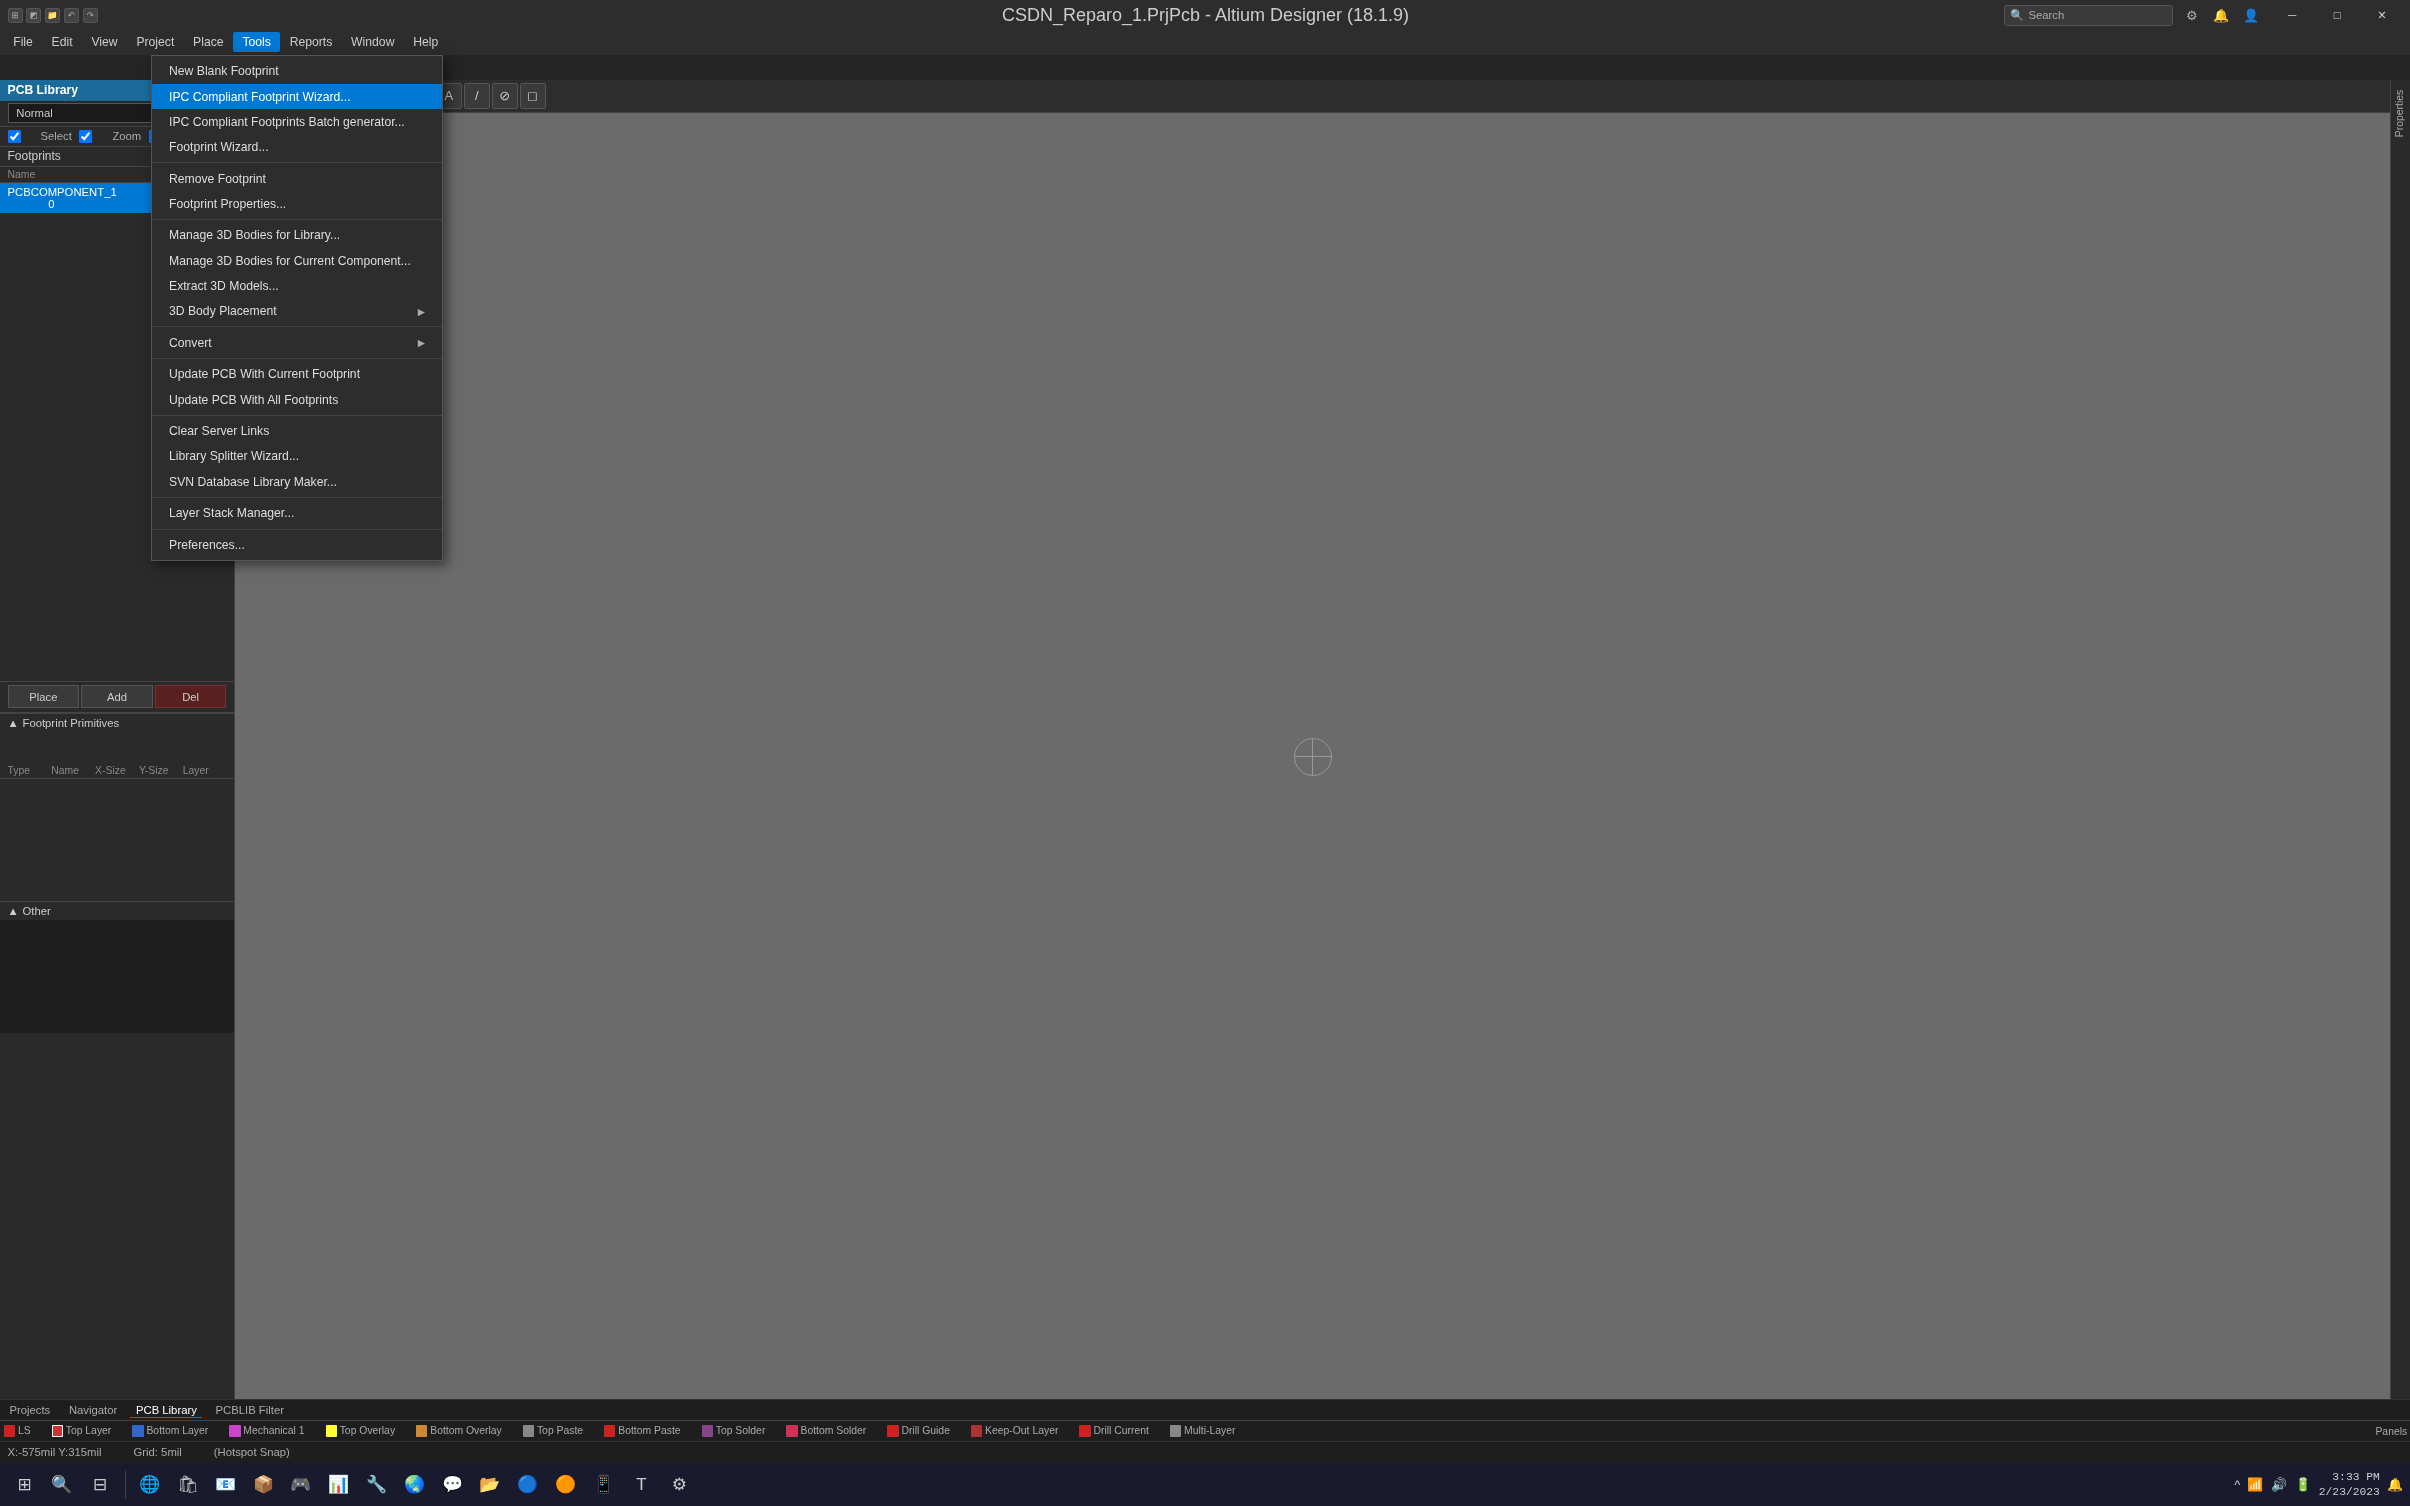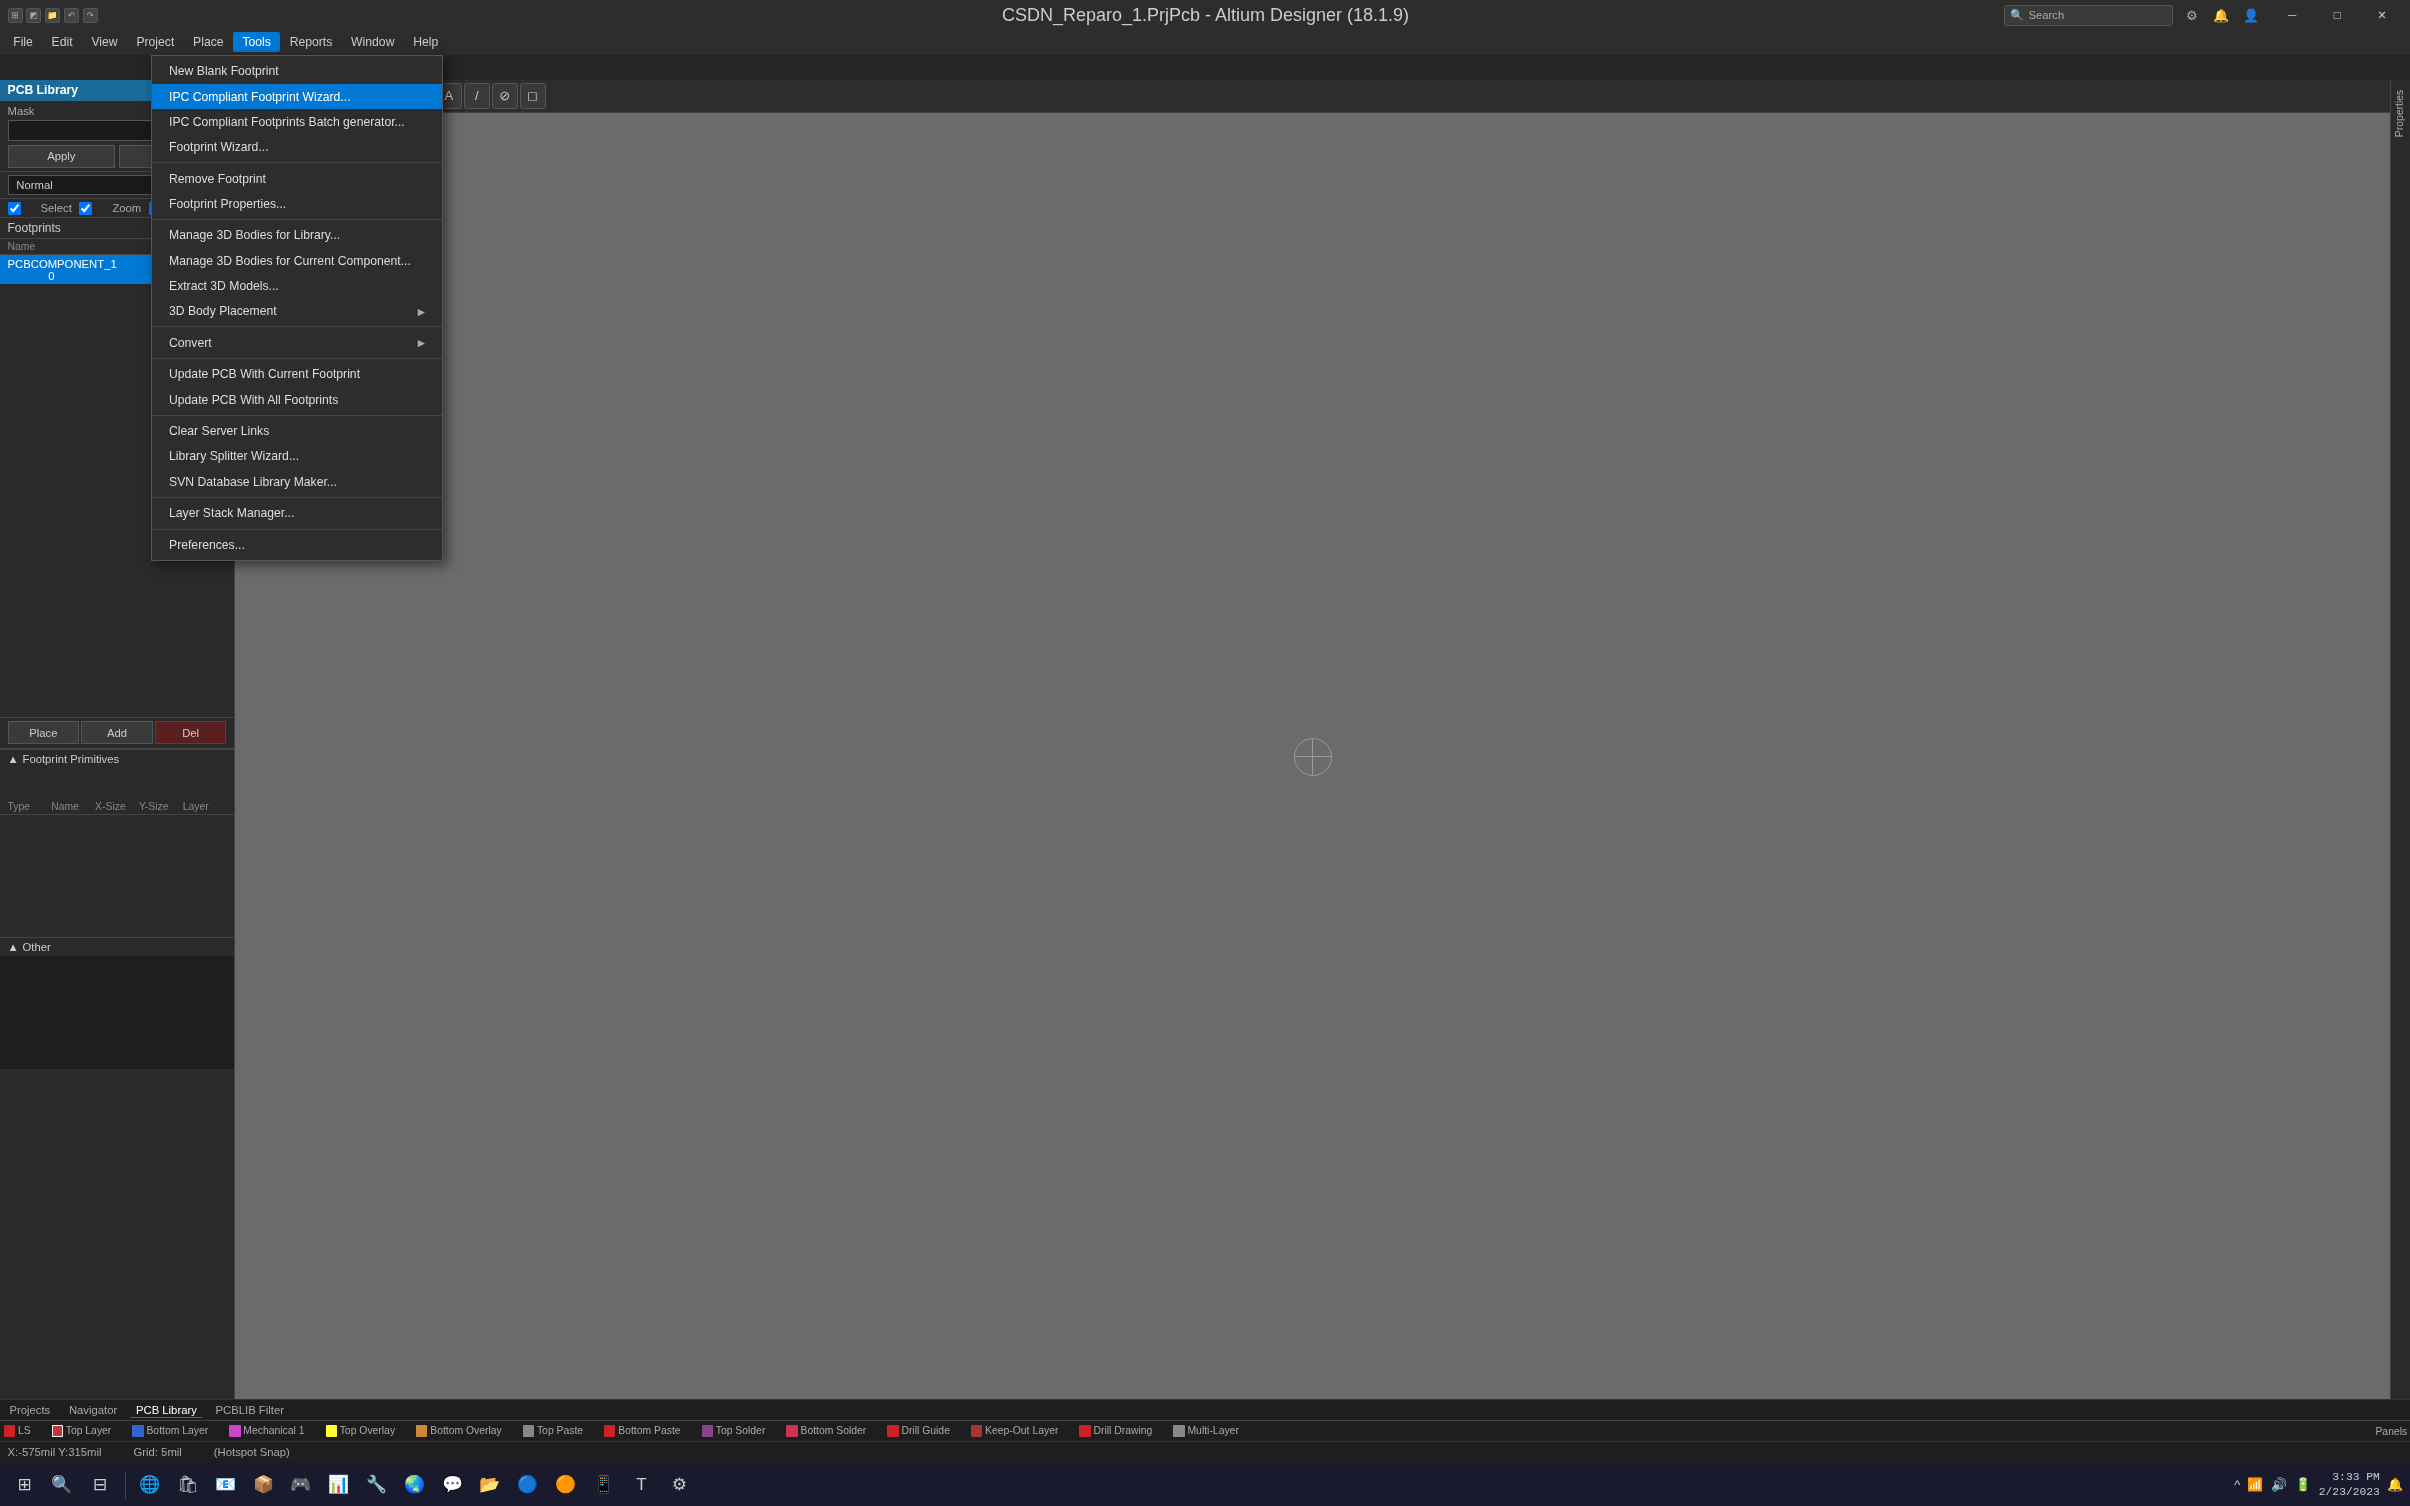--- a/index.html
+++ b/index.html
@@ -629,28 +629,20 @@
 </div>
 
 <div id="tabbar">
   <div class="tab active">PCB Library</div>
   <div class="tab">1.PcbLib</div>
 </div>
 
 <div id="left-panel" style="top: 79px; height: calc(100% - 186px);">
   <div id="panel-header">PCB Library</div>
 
-  <div id="mask-section">
-    <label>Mask</label>
-    <input id="mask-input" type="text" placeholder="" style="">
-    <div id="apply-clear-row">
-      <div class="small-btn">Apply</div>
-      <div class="small-btn">Cle</div>
-    </div>
-  </div>
 
   <div id="mode-row">
     <select class="mode-select">
       <option>Normal</option>
     </select>
   </div>
 
   <div id="checkboxes-row">
     <label class="chk-label">
       <input type="checkbox" checked="" style="">
@@ -813,21 +805,21 @@
   <div class="layer-item">
     <div class="layer-color" style="background:#cc2222;"></div>
     <span>Drill Guide</span>
   </div>
   <div class="layer-item">
     <div class="layer-color" style="background:#aa3333;"></div>
     <span>Keep-Out Layer</span>
   </div>
   <div class="layer-item">
     <div class="layer-color" style="background:#cc2222;"></div>
-    <span>Drill Drawing</span>
+    <span>Drill Current</span>
   </div>
   <div class="layer-item">
     <div class="layer-color" style="background:#888888;"></div>
     <span>Multi-Layer</span>
   </div>
   <div style="flex:1;"></div>
   <div class="layer-item">
     <span>Panels</span>
   </div>
 </div>

